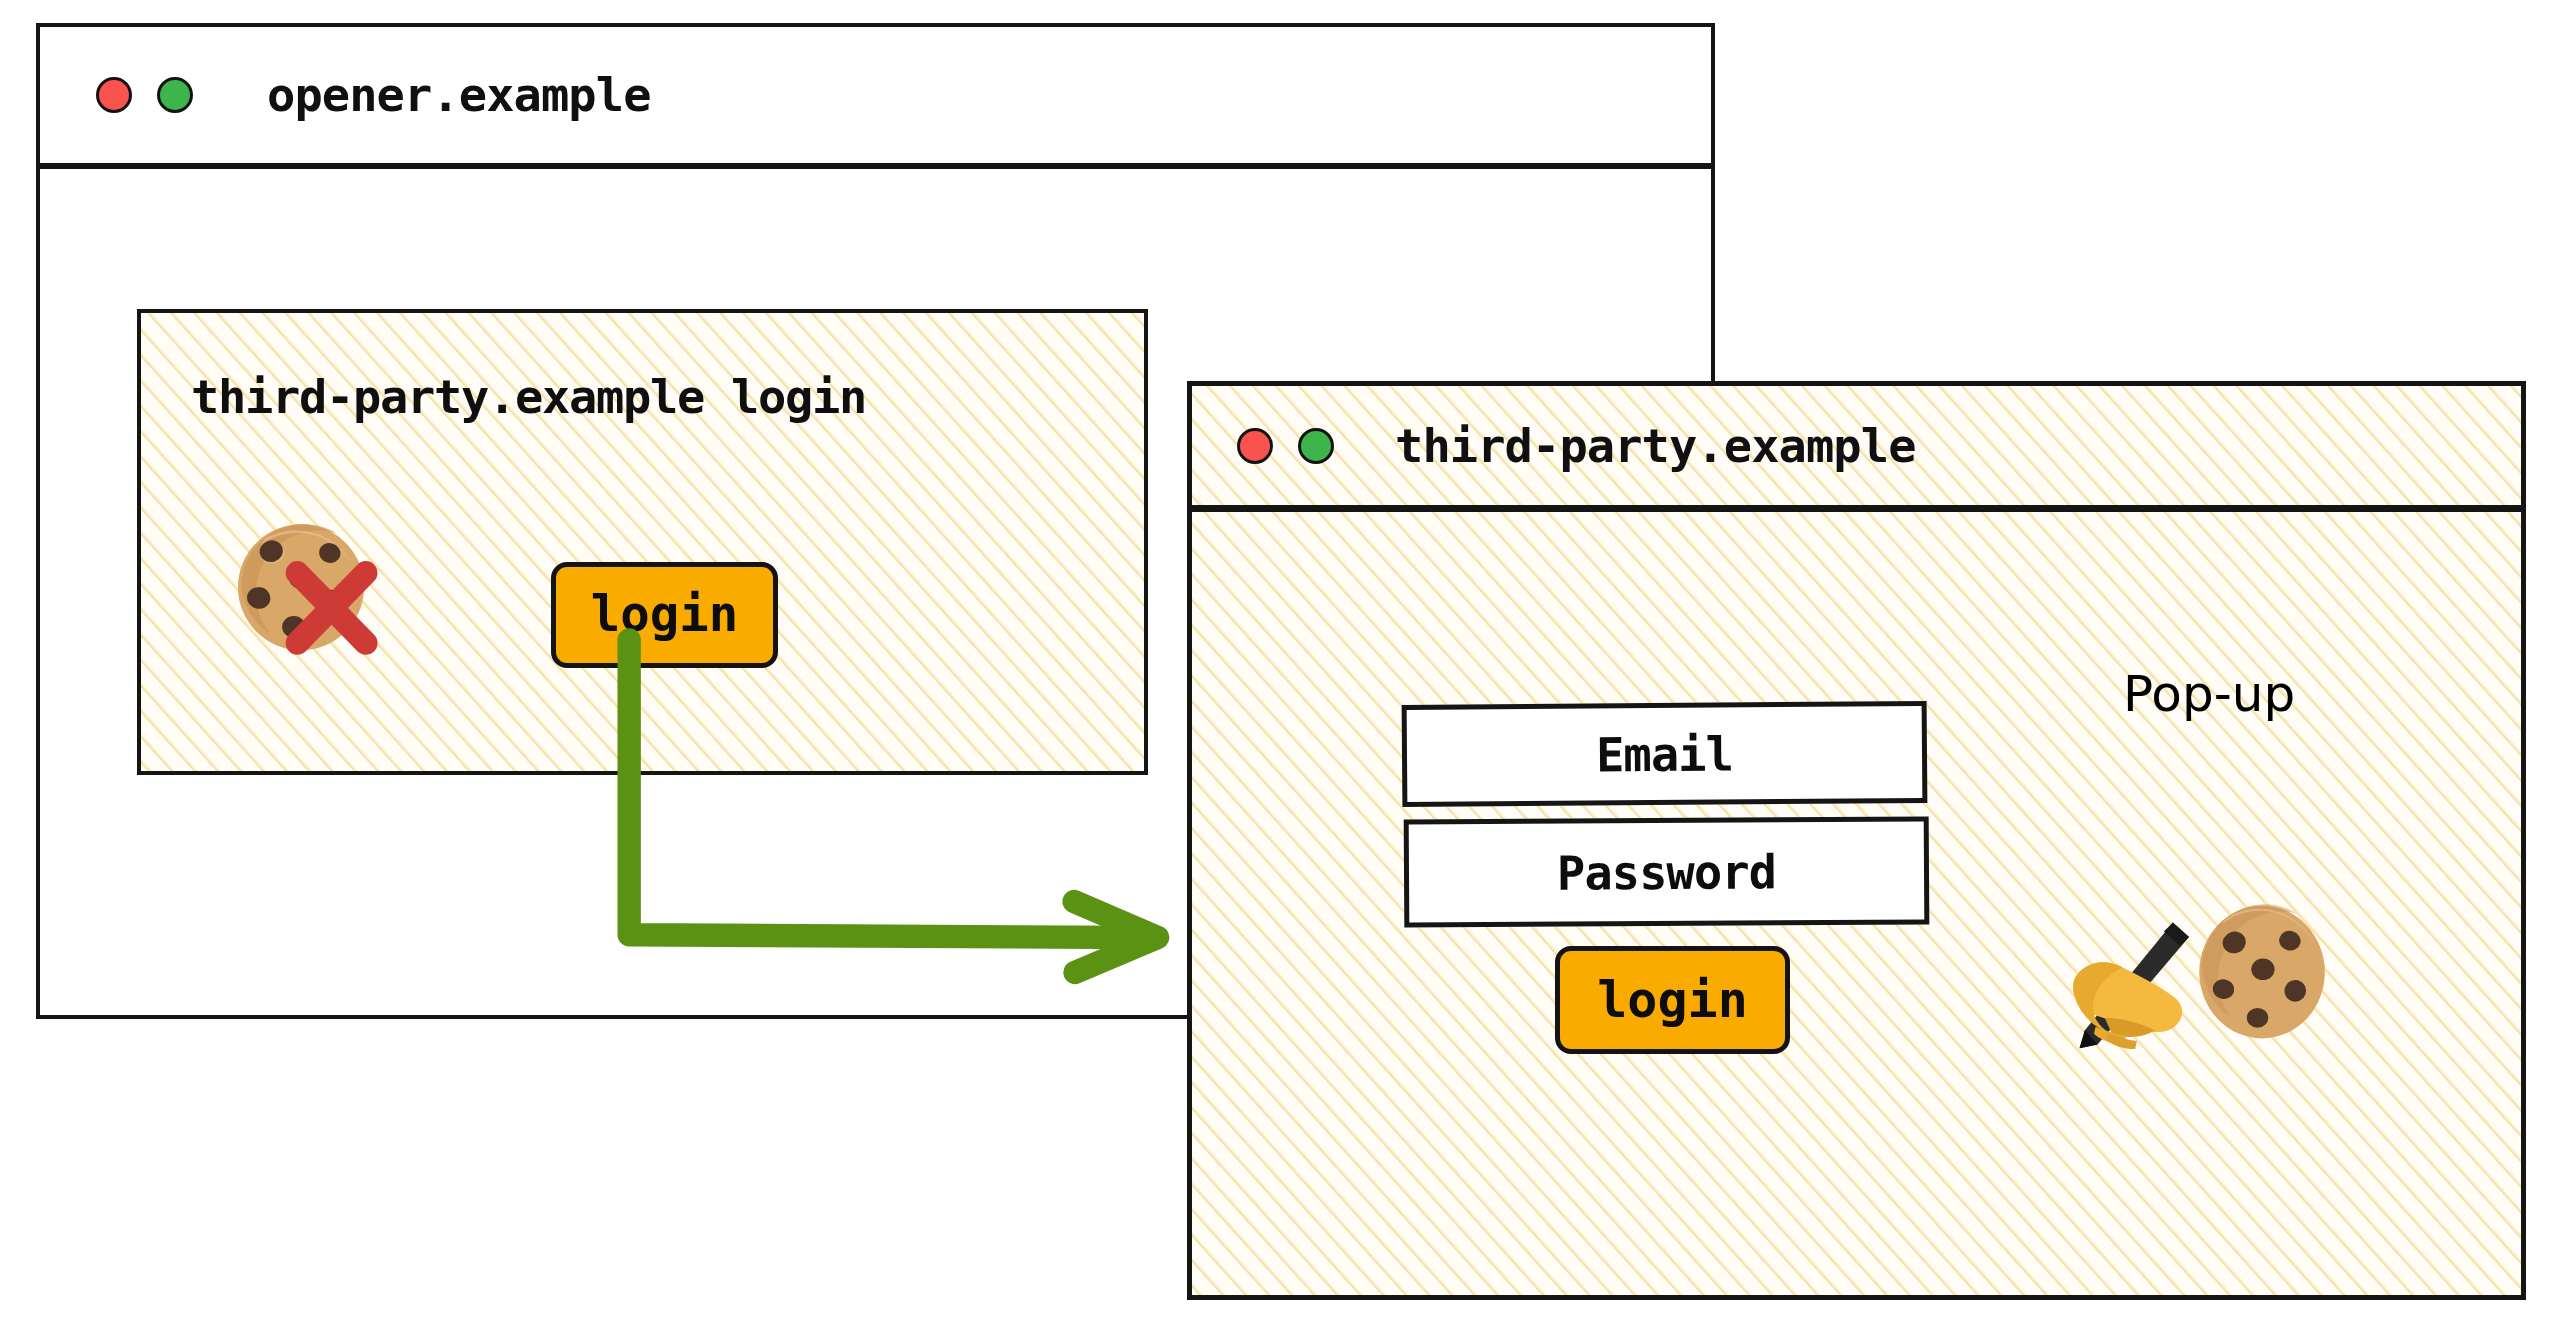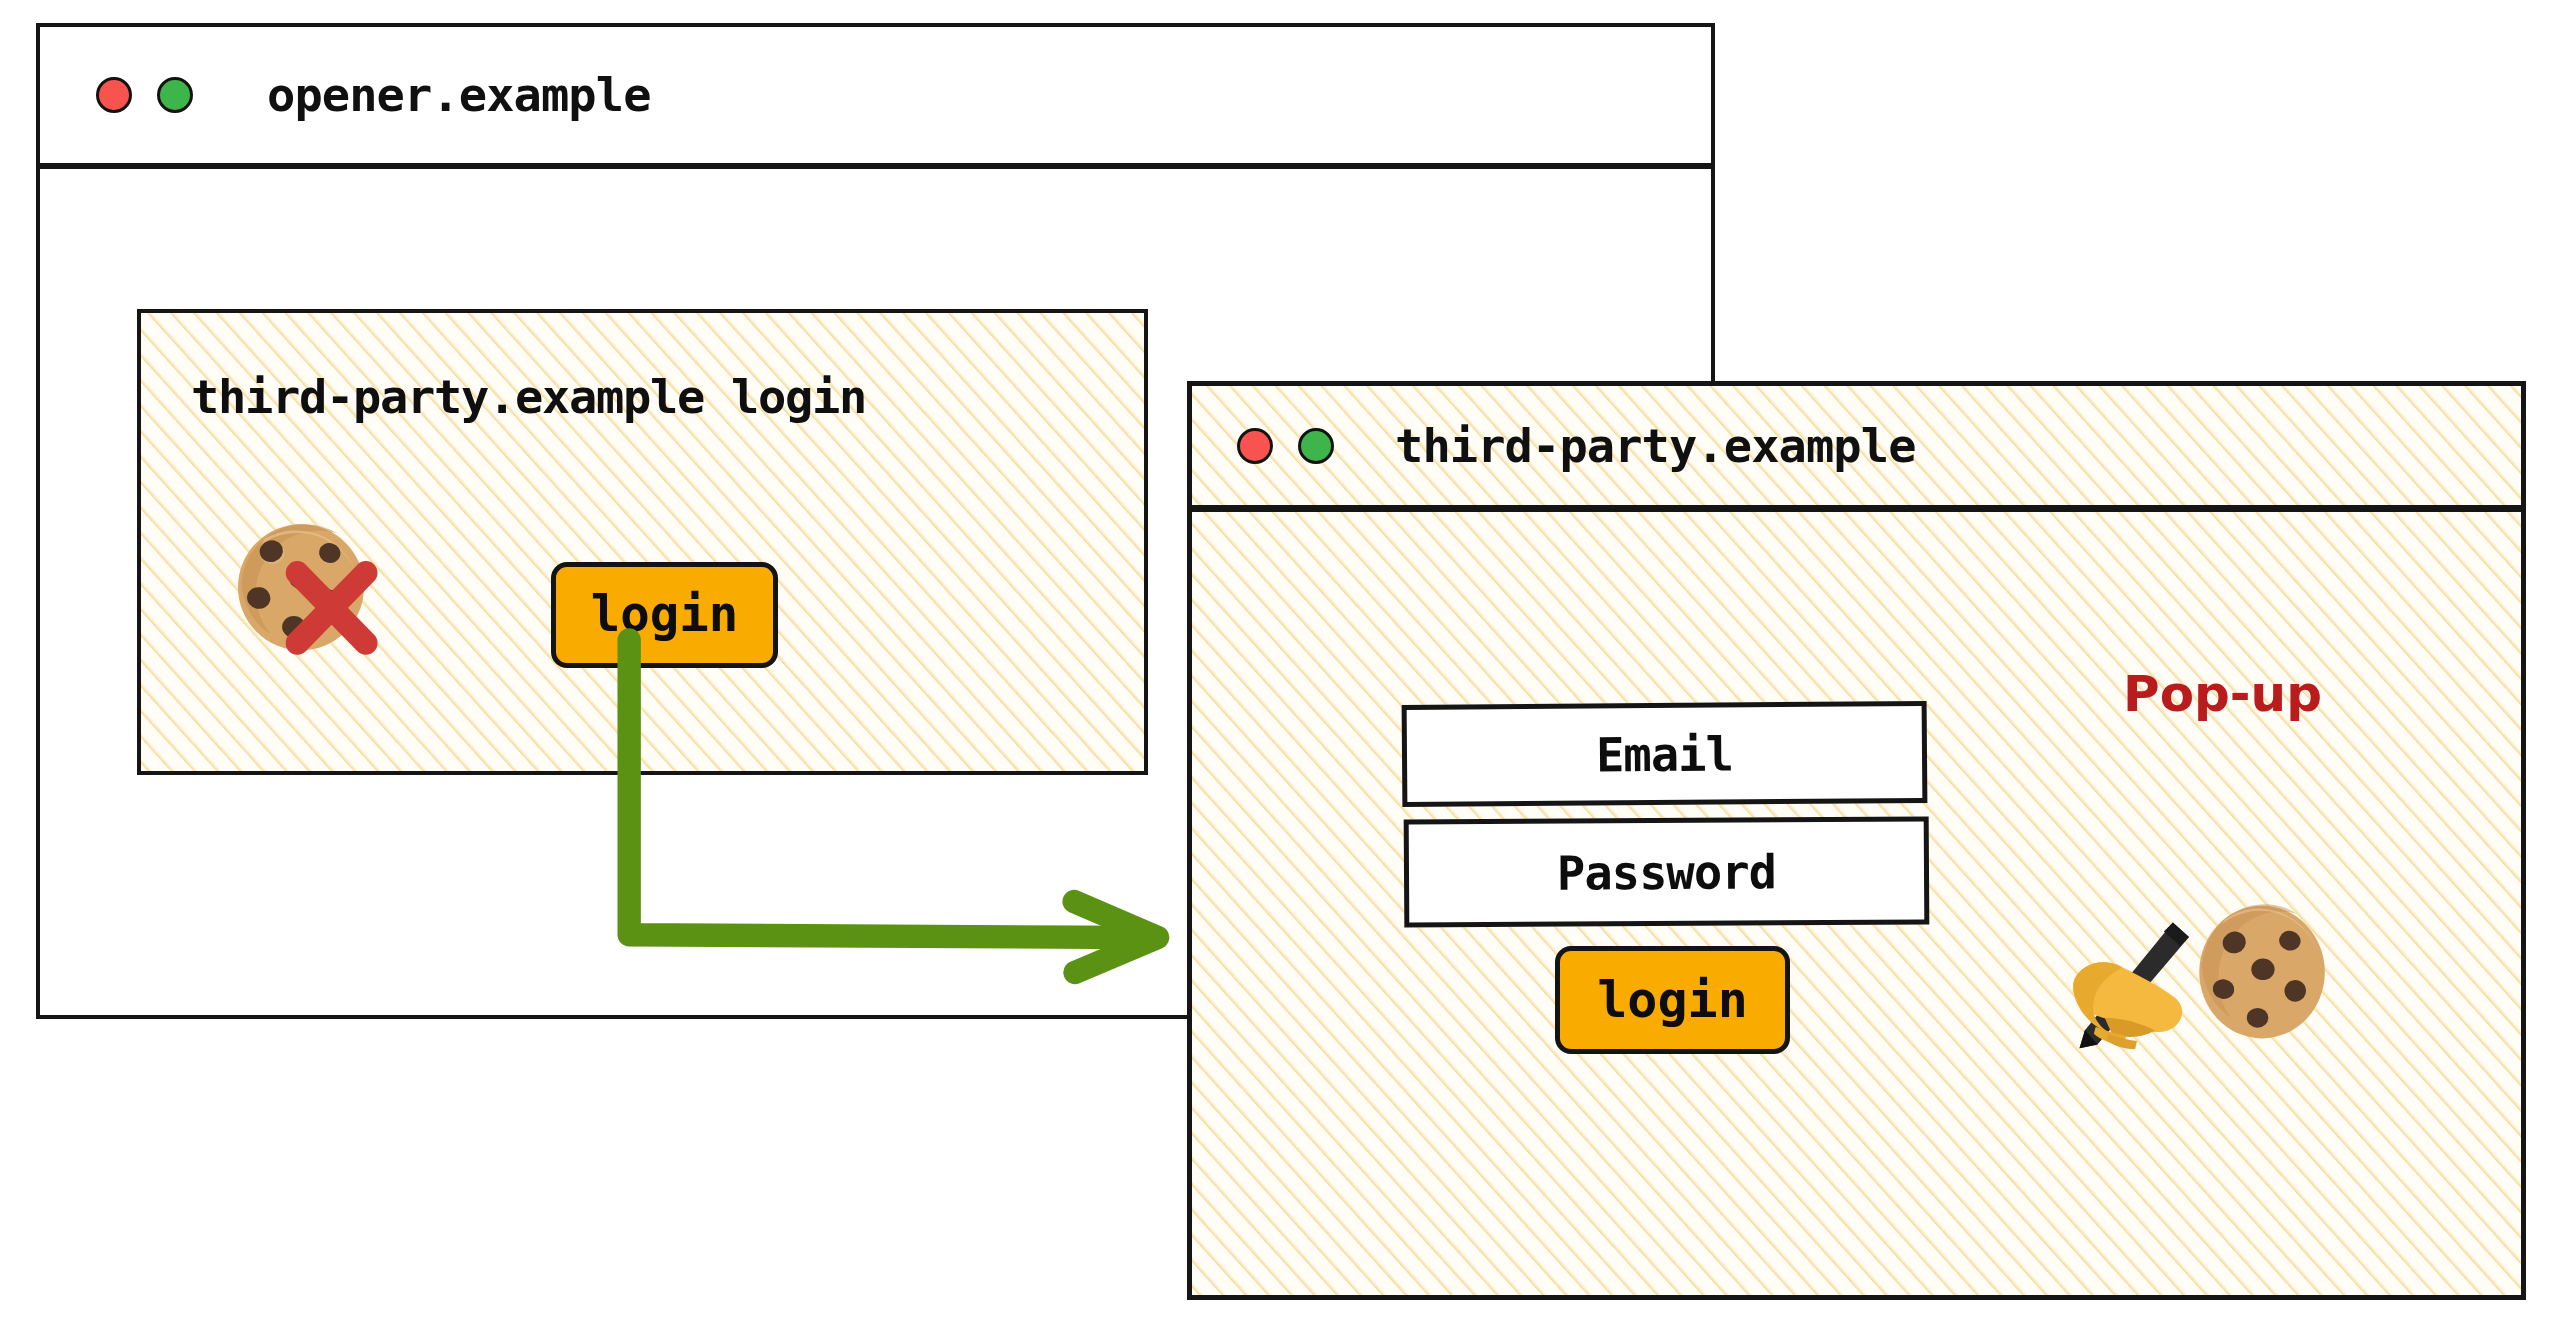--- a/index.html
+++ b/index.html
@@ -219,22 +219,22 @@
     transform: rotate(-0.35deg);
   }
 
   
   #popup-caption {
     position: absolute;
     left: 2123px;
     top: 665px;
     font-family: "DejaVu Sans", sans-serif;
     font-size: 50px;
-    font-weight: 700;
-    color: #b91c1c;
+    font-weight: 400;
+    color: #000000;
     letter-spacing: 0px;
     z-index: 7;
     white-space: nowrap;
   }
 
   
   #arrow-layer {
     position: absolute;
     left: 0; top: 0;
     width: 2576px;

